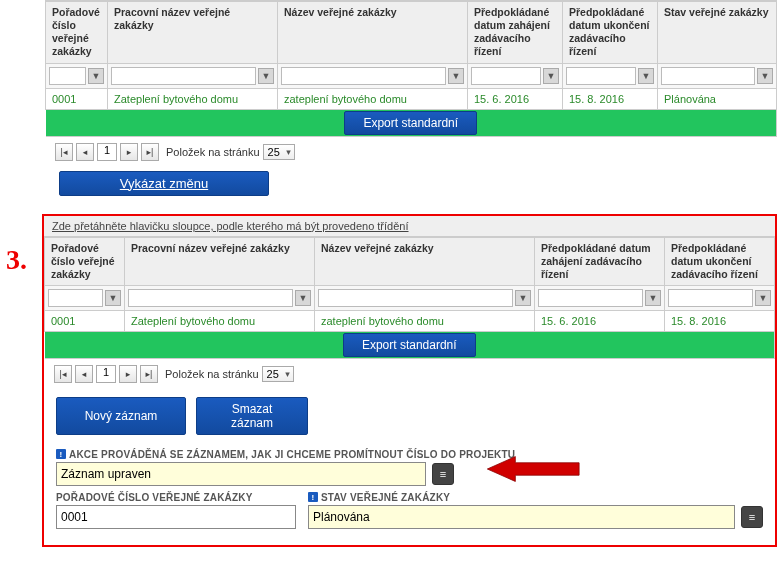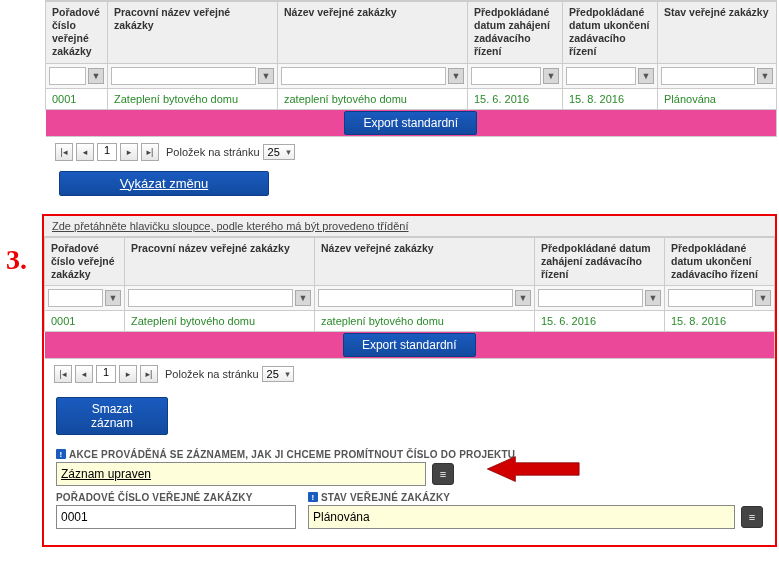--- a/index.html
+++ b/index.html
@@ -50,21 +50,21 @@
   }
   .data-row td {
     border: 1px solid #ccc;
     padding: 4px 6px;
     color: #2a8a2a;
     font-size: 11px;
   }
   .export-row td {
     border: 1px solid #ccc;
     border-left: none;
-    background: #ec4899;
+    background: #22c55e;
     text-align: center;
   }
   .btn-blue {
     background: linear-gradient(#1a5bbf, #124a9f);
     color: #fff;
     border: 1px solid #0d3d87;
     padding: 4px 18px;
     font-size: 12px;
     cursor: pointer;
     border-radius: 2px;
@@ -356,31 +356,32 @@
     <span class="pager-btn">|◂</span>
     <span class="pager-btn">◂</span>
     <span class="pager-page">1</span>
     <span class="pager-btn">▸</span>
     <span class="pager-btn">▸|</span>
     <span class="pager-label">Položek na stránku</span>
     <span class="pager-select">25</span>
   </div>
 
   <div class="action-bar">
+    <button class="btn-blue" style="width:130px">Nový záznam</button>
     <button class="btn-blue" style="width:112px">Smazat záznam</button>
   </div>
 
   <div class="form-area rel">
     <div>
       <div class="form-label">
         <span class="req-icon">!</span>
         <span>AKCE PROVÁDĚNÁ SE ZÁZNAMEM, JAK JI CHCEME PROMÍTNOUT ČÍSLO DO PROJEKTU</span>
       </div>
       <div style="display:flex;gap:6px;align-items:center;margin-top:2px;">
-        <input class="form-input yellow" style="width: 370px; text-decoration: underline;" value="Záznam upraven">
+        <input class="form-input yellow" style="width: 370px;" value="Záznam upraven">
         <span class="menu-btn">≡</span>
       </div>
     </div>
 
     <svg class="arrow" style="left:440px; top:12px;" viewBox="0 0 120 36">
       <polygon points="0,18 36,2 36,10 118,10 118,26 36,26 36,34" fill="#d00000" stroke="#800" stroke-width="1"></polygon>
     </svg>
 
     <div class="form-row">
       <div>

